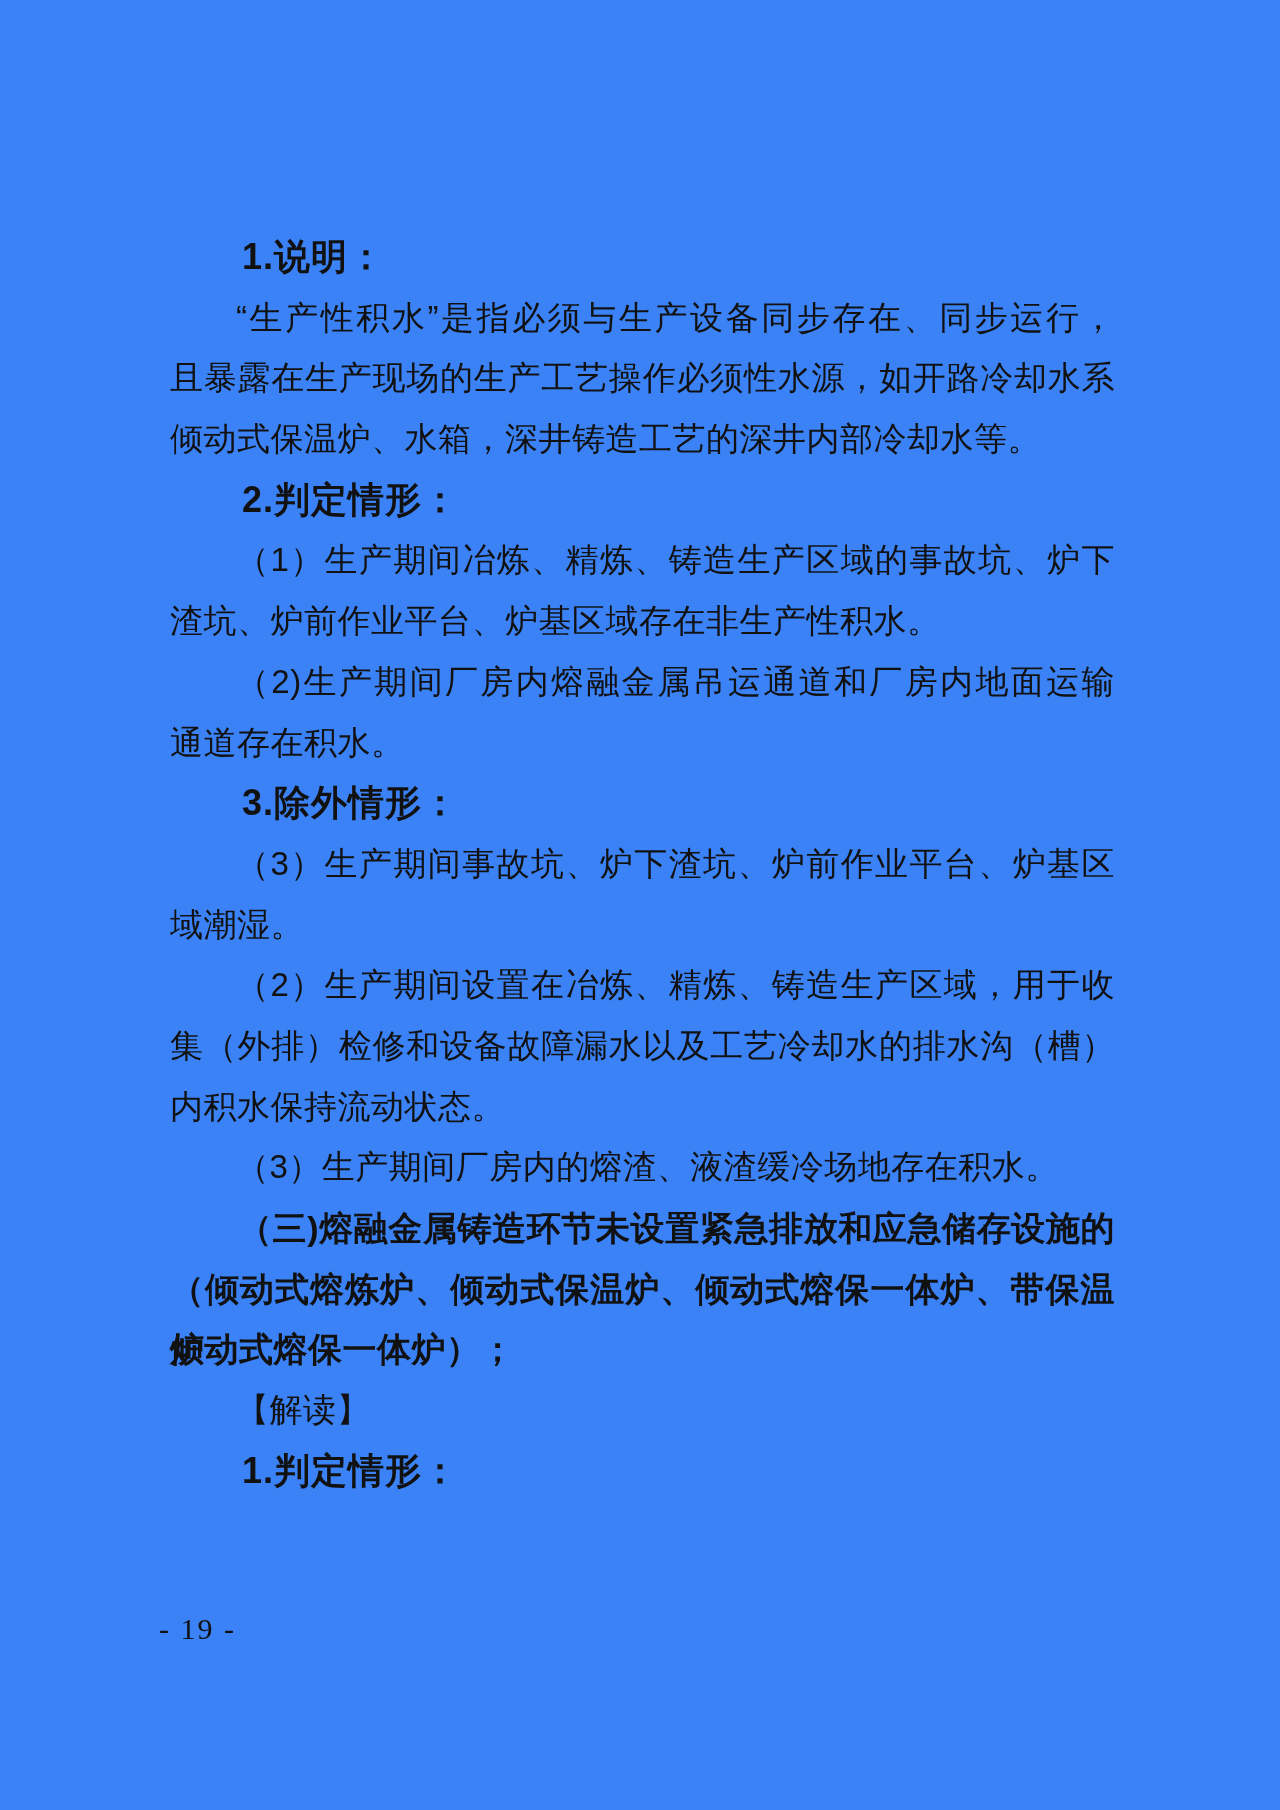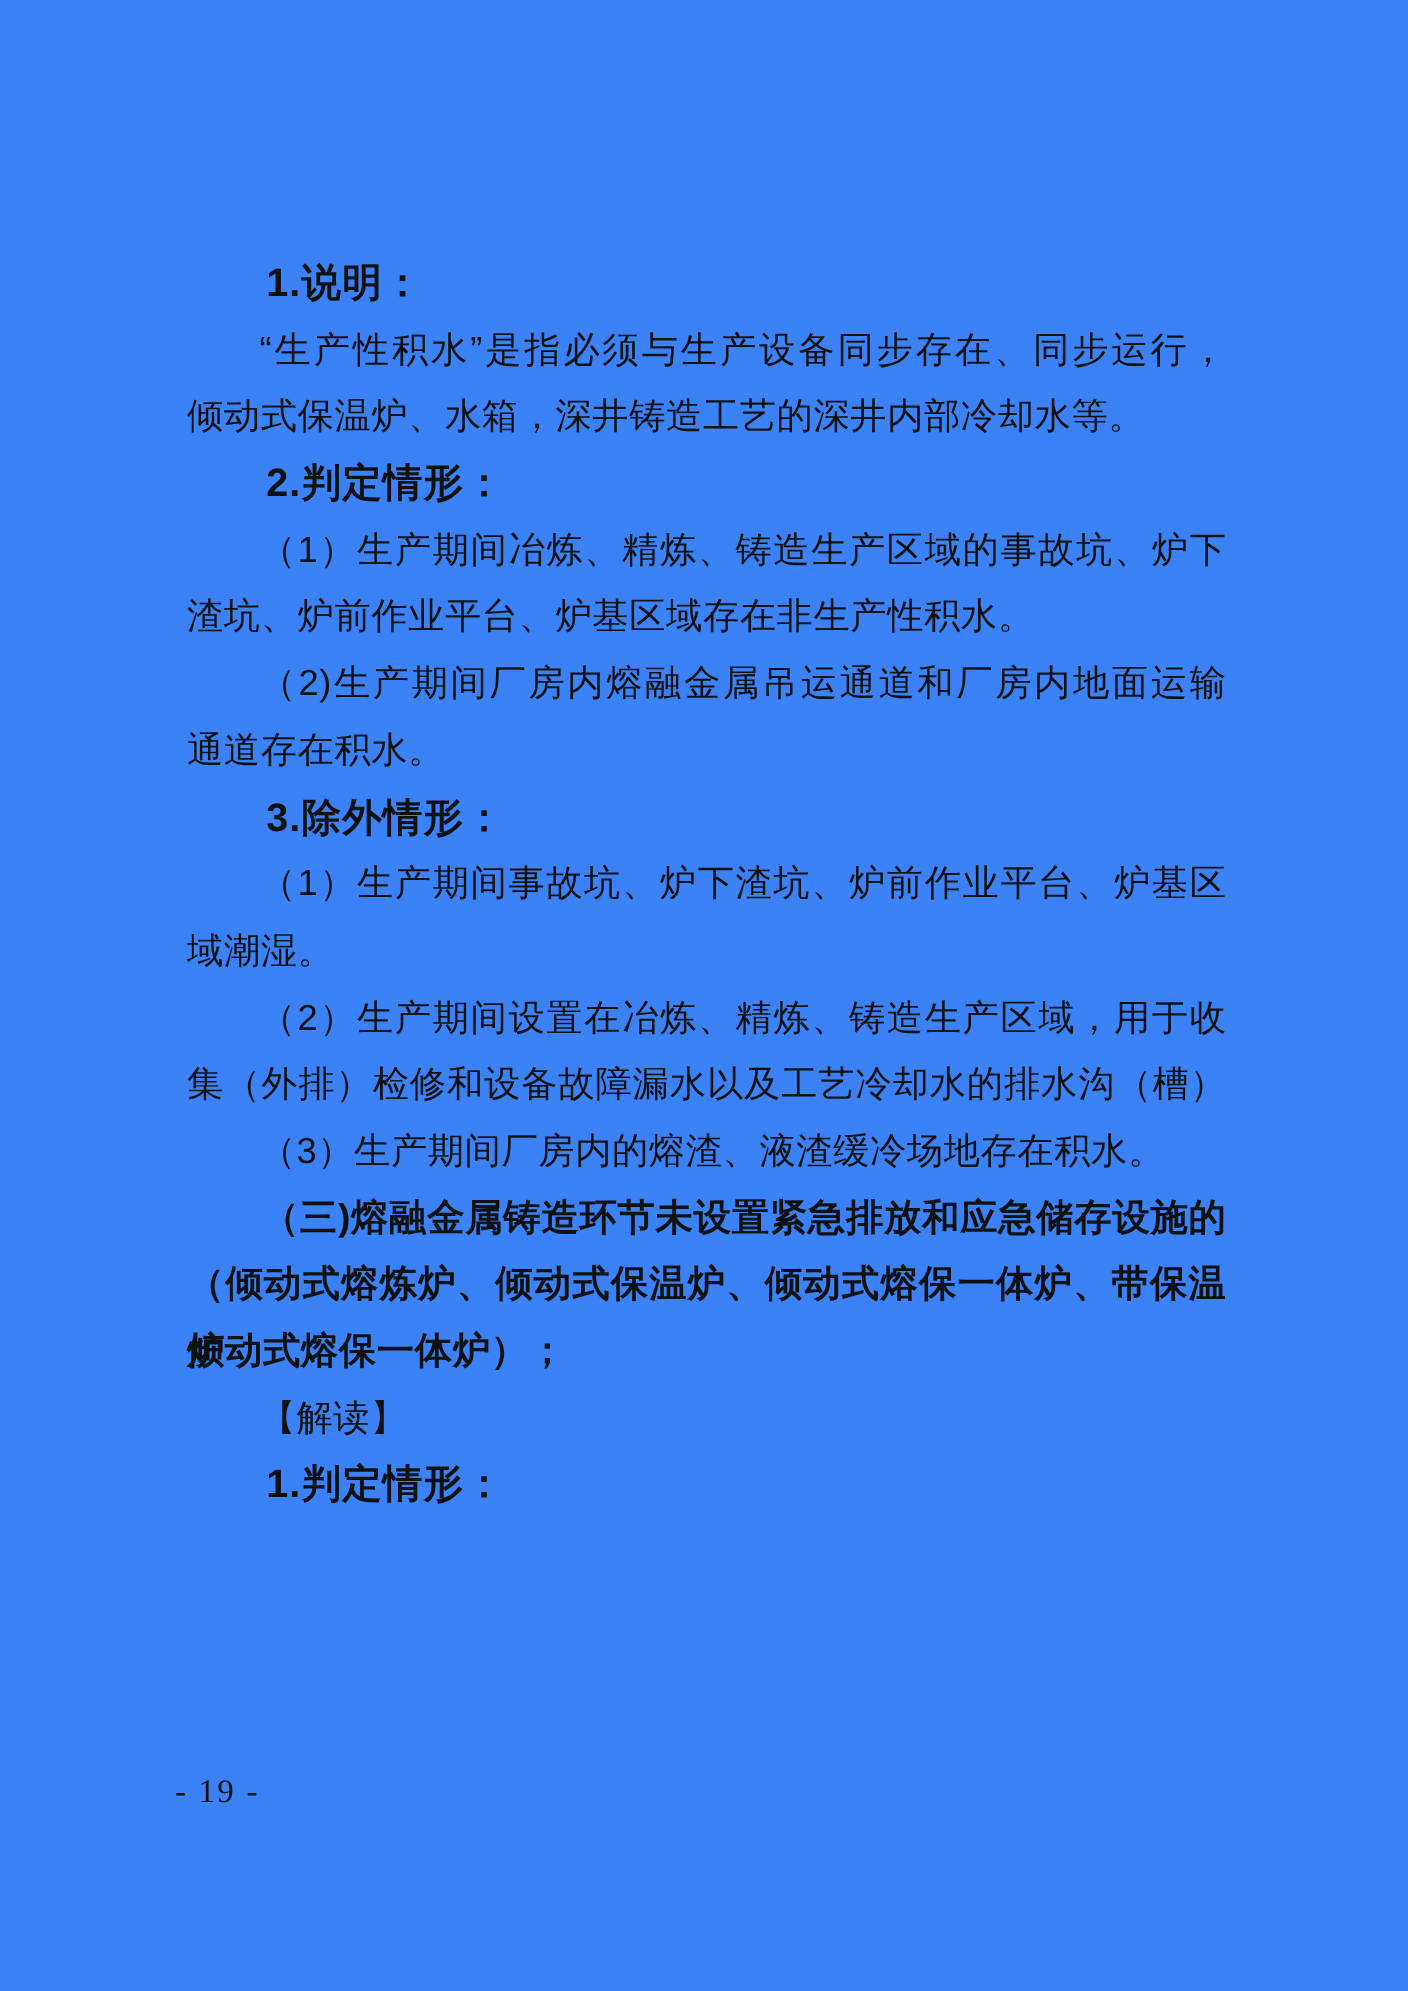--- a/index.html
+++ b/index.html
@@ -61,31 +61,33 @@
     color: #111111;
   }
 </style>
 </head>
 <body>
 
 <div class="page">
   <div class="content">
     <div class="line heading indent">1.说明：</div>
     <div class="line indent fill">“生产性积水”是指必须与生产设备同步存在、同步运行，</div>
+    <div class="line fill">且暴露在生产现场的生产工艺操作必须性水源，如开路冷却水系</div>
     <div class="line">倾动式保温炉、水箱，深井铸造工艺的深井内部冷却水等。</div>
     <div class="line heading indent">2.判定情形：</div>
     <div class="line indent fill">（1）生产期间冶炼、精炼、铸造生产区域的事故坑、炉下</div>
     <div class="line">渣坑、炉前作业平台、炉基区域存在非生产性积水。</div>
     <div class="line indent fill">（2)生产期间厂房内熔融金属吊运通道和厂房内地面运输</div>
     <div class="line">通道存在积水。</div>
     <div class="line heading indent">3.除外情形：</div>
-    <div class="line indent fill">（1）生产期间事故坑、炉下渣坑、炉前作业平台、炉基区</div>
+    <div class="line indent fill">（3）生产期间事故坑、炉下渣坑、炉前作业平台、炉基区</div>
     <div class="line">域潮湿。</div>
     <div class="line indent fill">（2）生产期间设置在冶炼、精炼、铸造生产区域，用于收</div>
     <div class="line fill">集（外排）检修和设备故障漏水以及工艺冷却水的排水沟（槽）</div>
+    <div class="line">内积水保持流动状态。</div>
     <div class="line indent">（3）生产期间厂房内的熔渣、液渣缓冷场地存在积水。</div>
     <div class="line strong indent fill">（三)熔融金属铸造环节未设置紧急排放和应急储存设施的</div>
     <div class="line strong fill">（倾动式熔炼炉、倾动式保温炉、倾动式熔保一体炉、带保温炉</div>
     <div class="line strong">倾动式熔保一体炉）；</div>
     <div class="line indent">【解读】</div>
     <div class="line heading indent">1.判定情形：</div>
   </div>
   <div class="footer">
     <span>- 19 -</span>
   </div>

